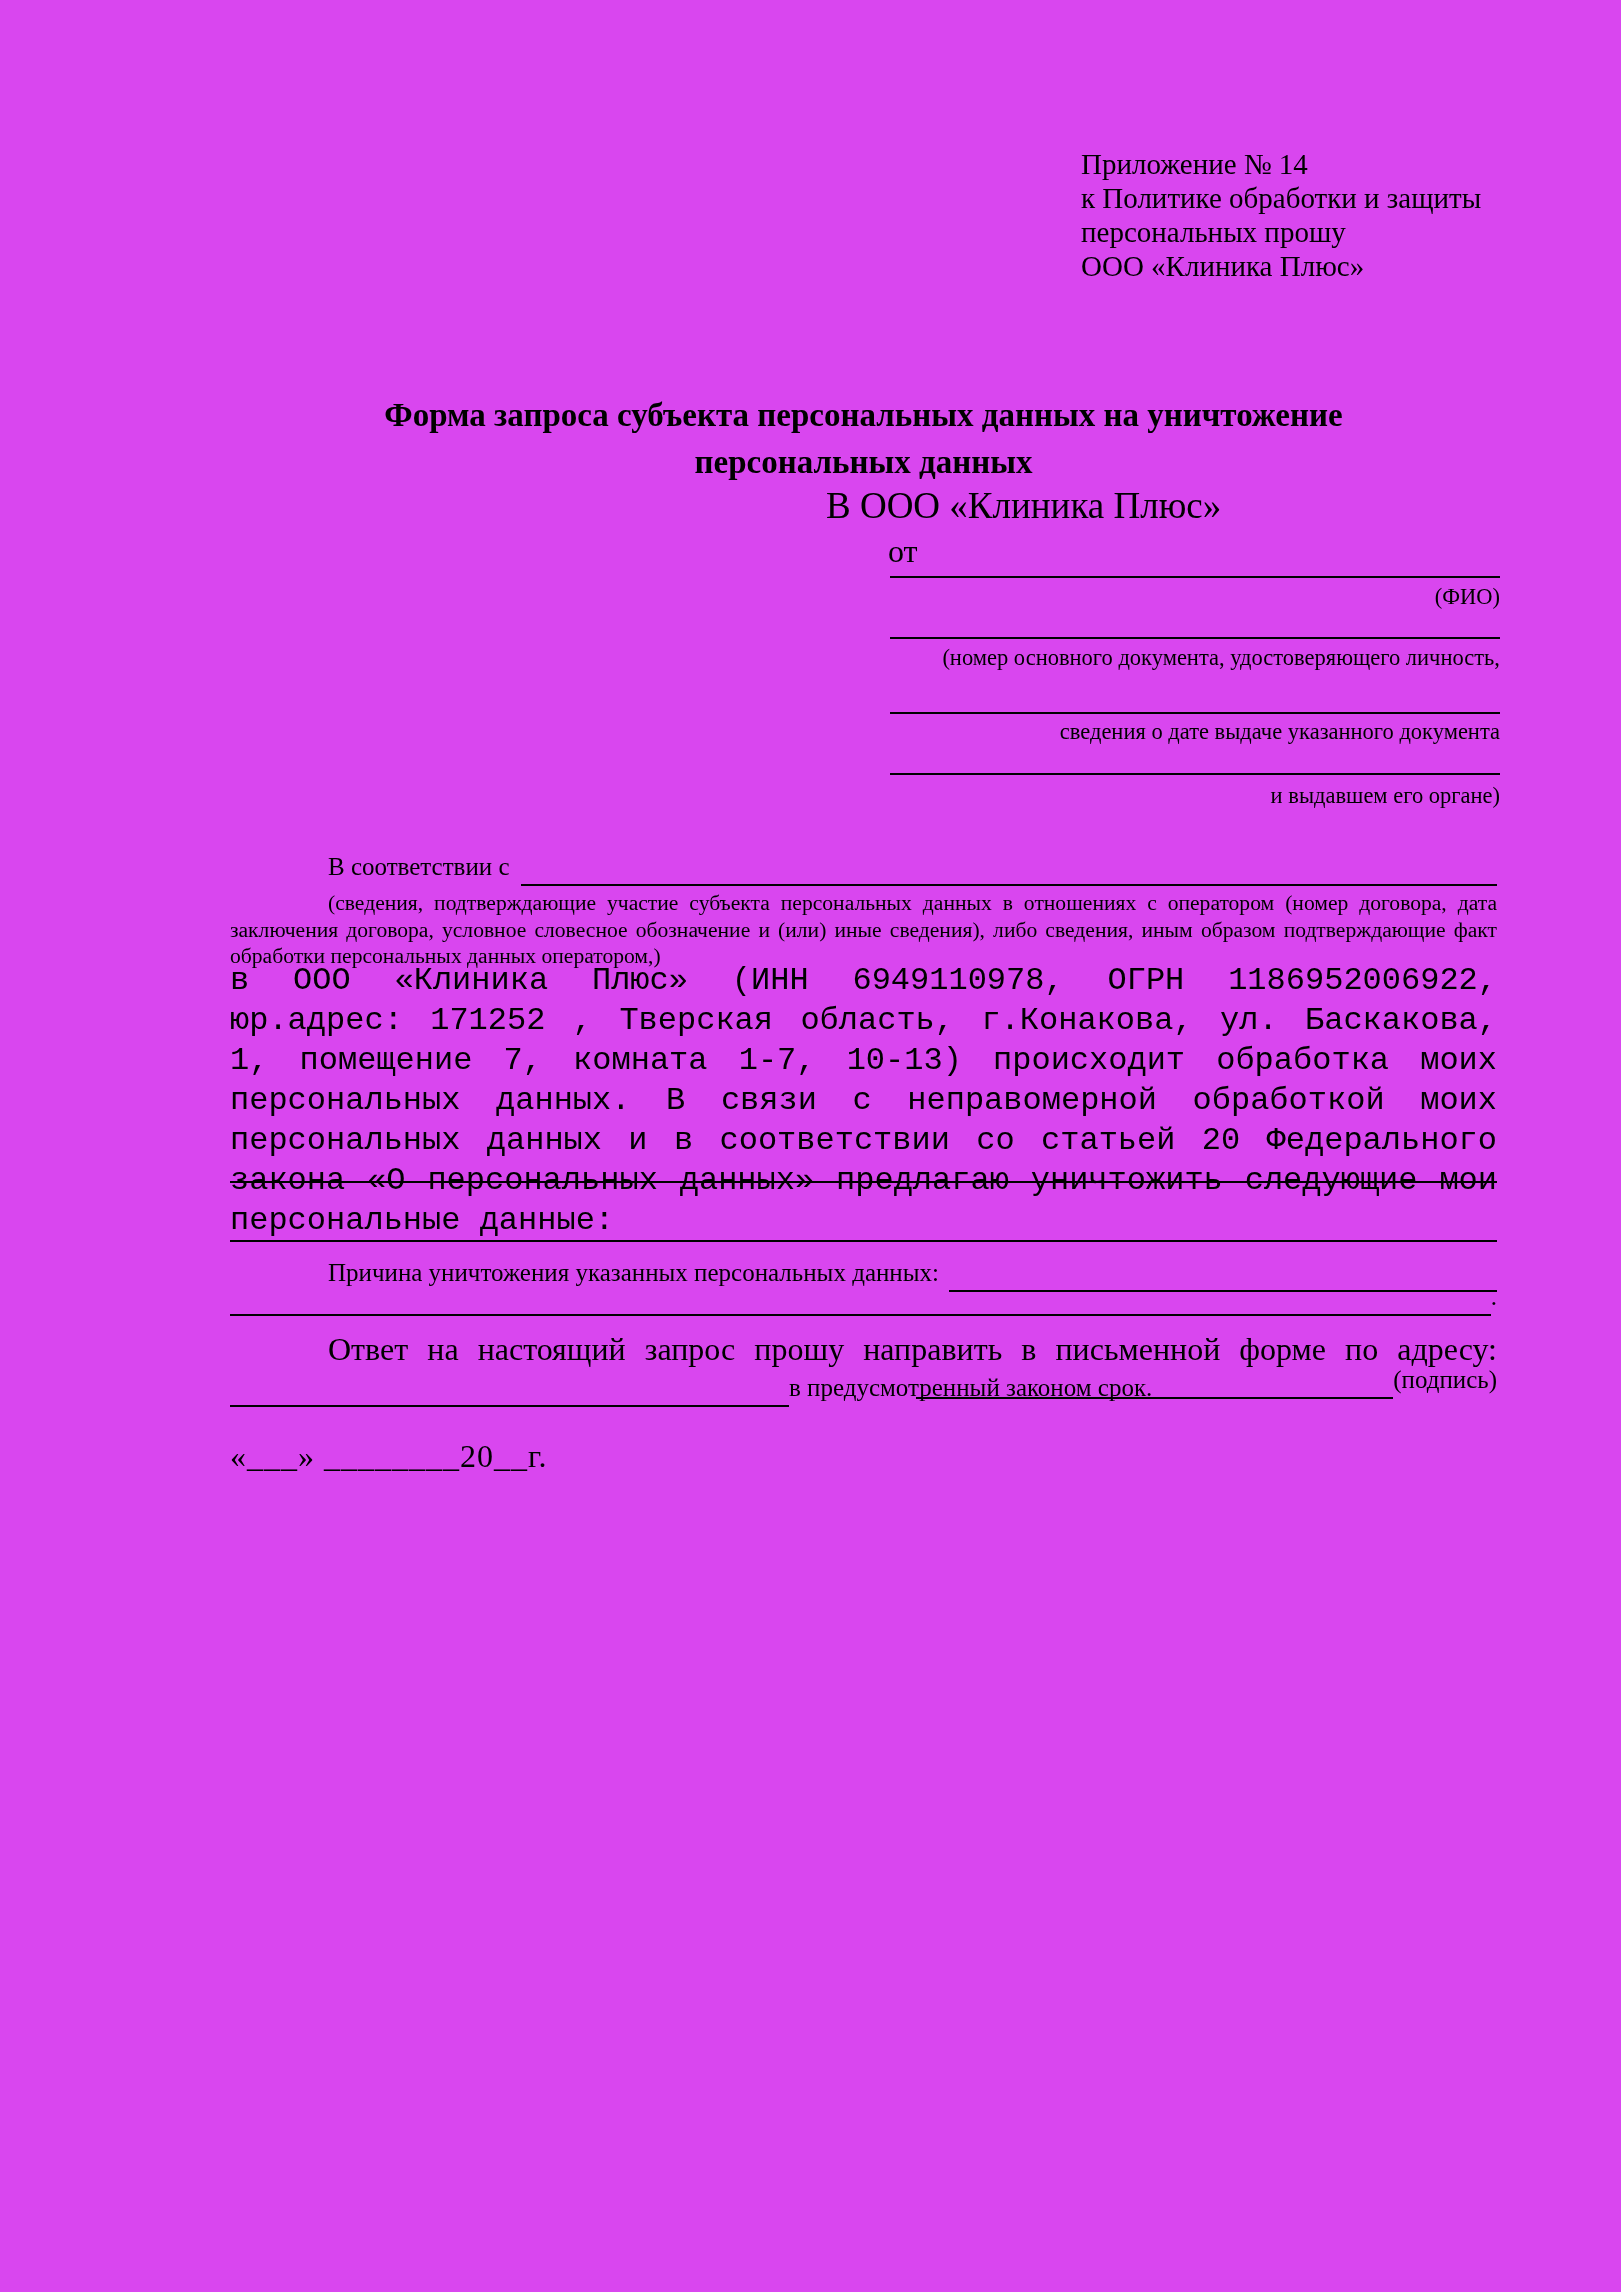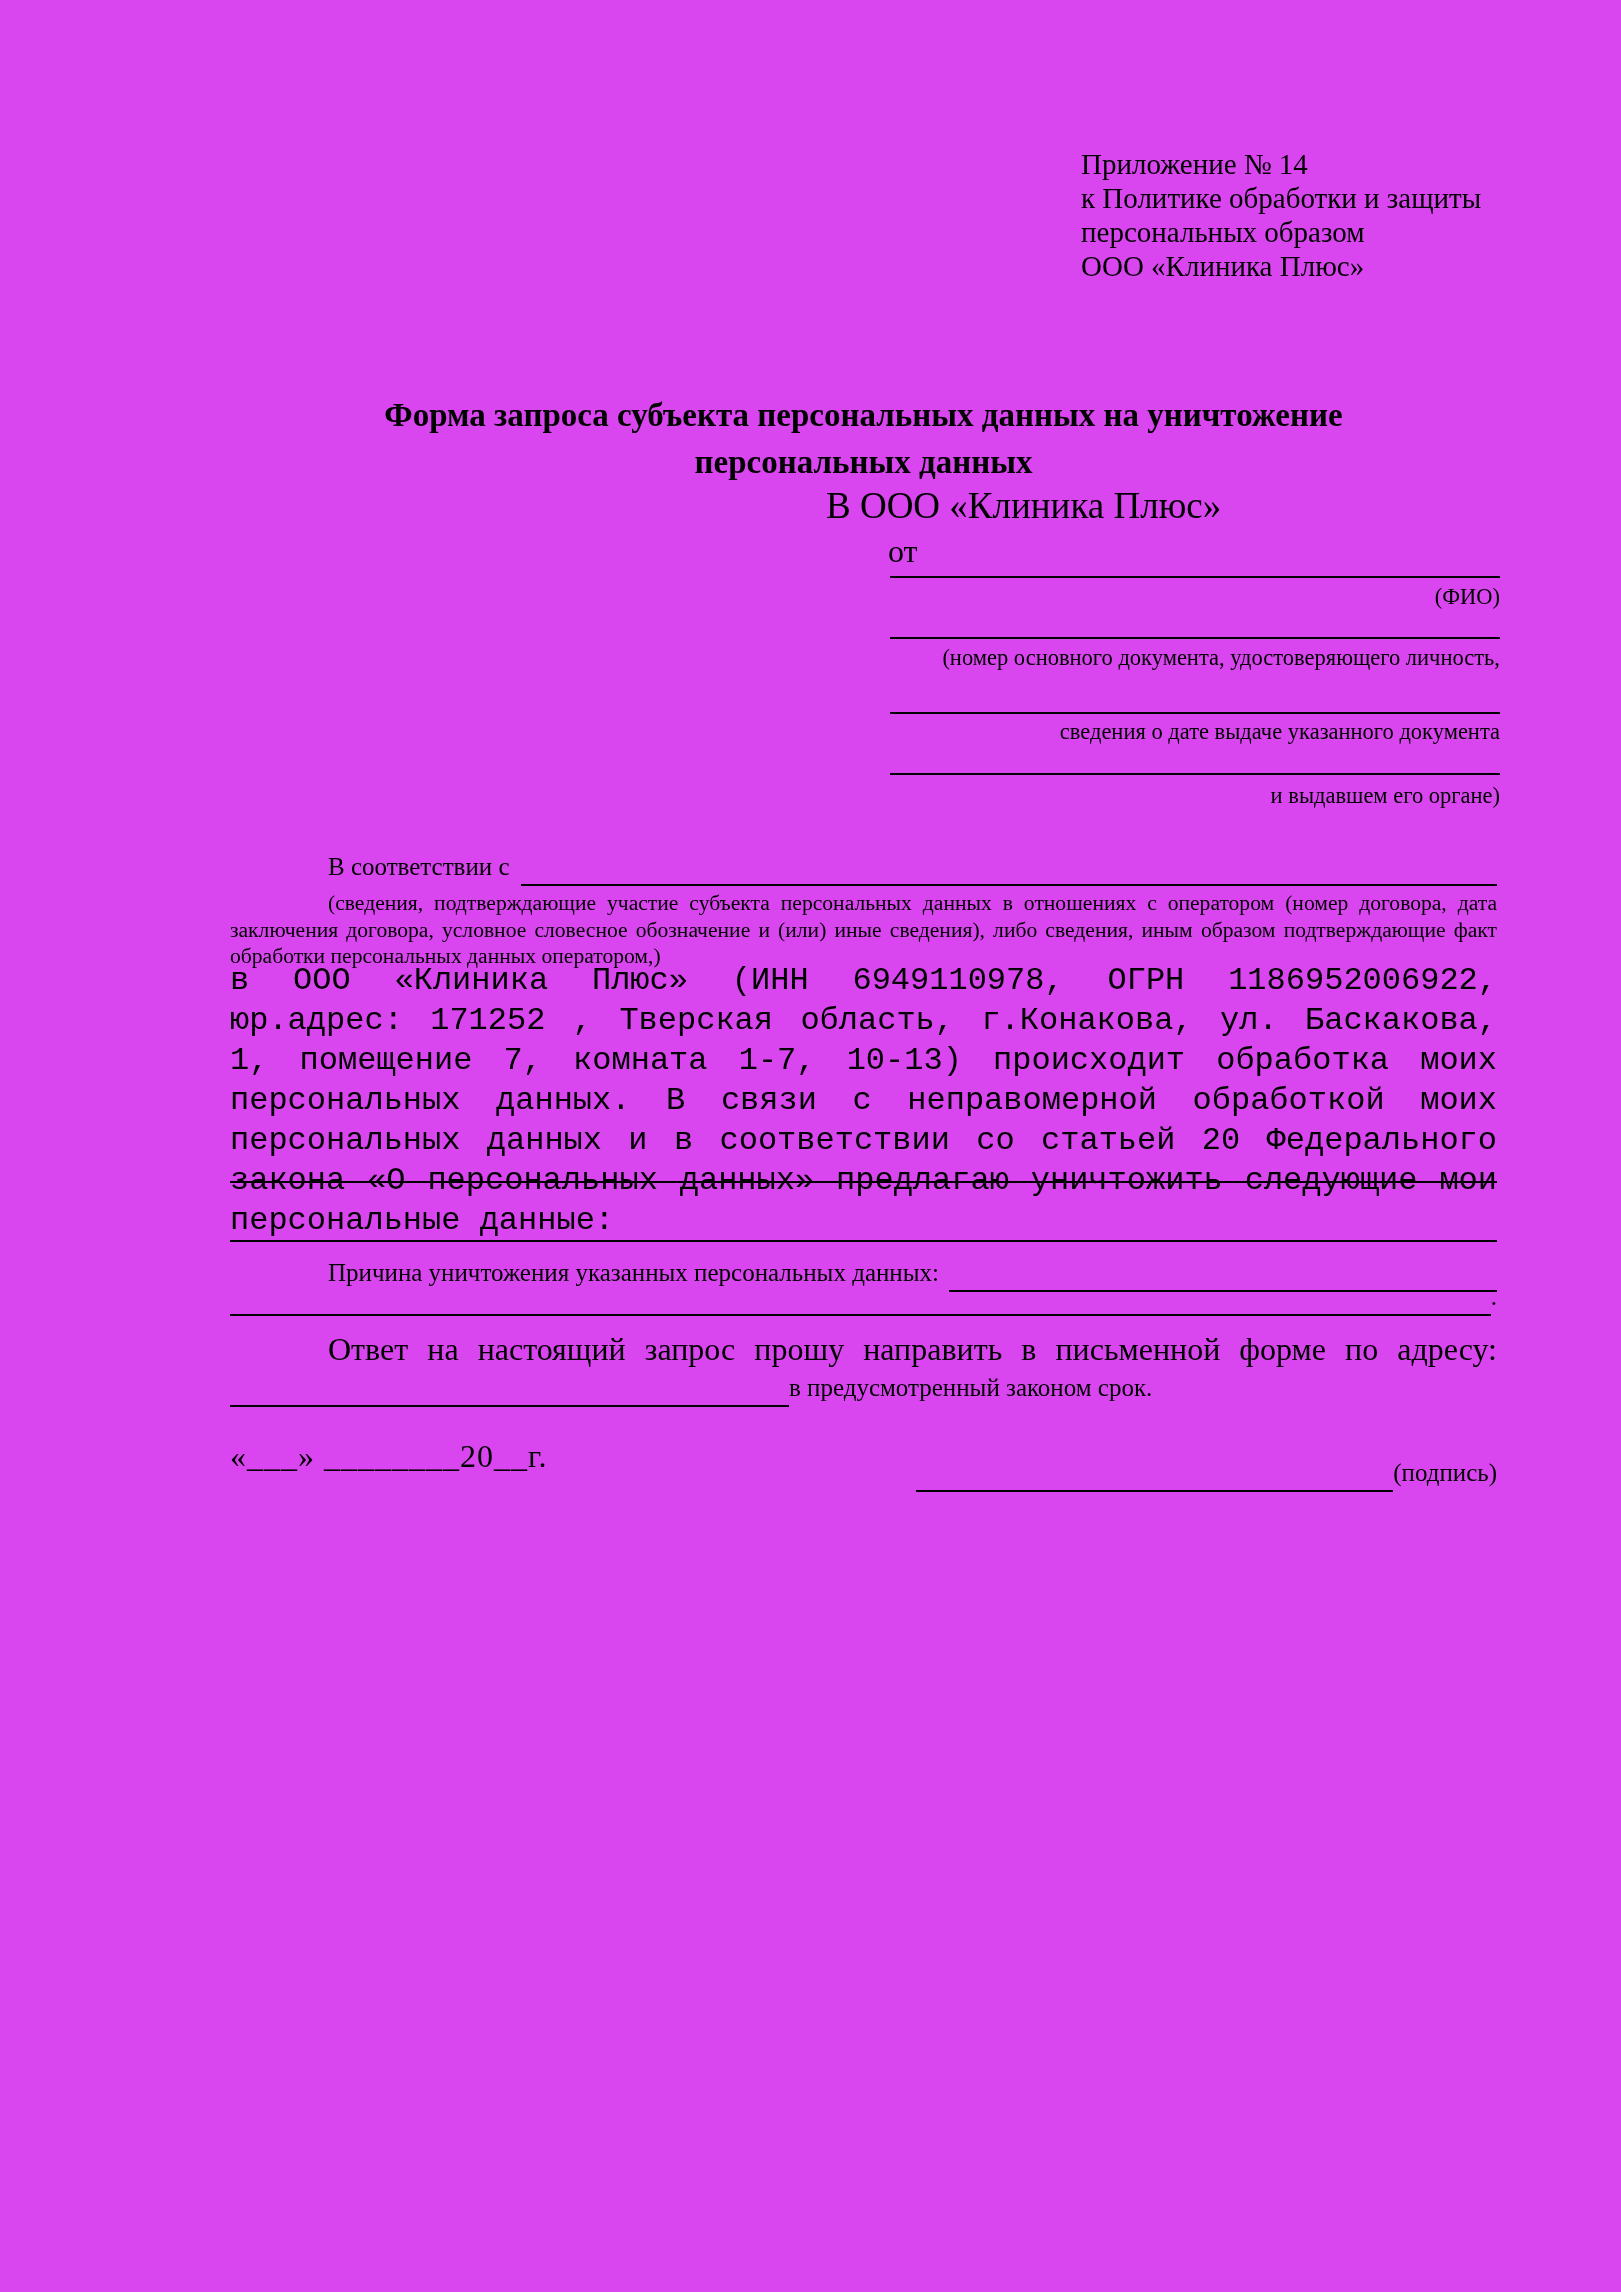--- a/index.html
+++ b/index.html
@@ -130,33 +130,33 @@
   .date-span {
     position: absolute;
     left: 230px;
     top: 1437px;
     font-size: 32px;
     line-height: 39px;
     letter-spacing: 1px;
   }
   .sign-group {
     left: 916px;
-    top: 1453px;
+    top: 1360px;
     width: 581px;
   }
 </style>
 </head>
 <body>
 
 <div class="page">
 
   <div class="header-block">
     <div>Приложение № 14</div>
     <div>к Политике обработки и защиты</div>
-    <div>персональных образом</div>
+    <div>персональных прошу</div>
     <div>ООО «Клиника Плюс»</div>
   </div>
 
   <div class="title">Форма запроса субъекта персональных данных на уничтожение персональных данных</div>
 
   <div class="to-line">В ООО «Клиника Плюс»</div>
   <div class="from-label">от</div>
 
   <div class="hline addr-line" style="top:576px"></div>
   <div class="caption" style="top:584px">(ФИО)</div>

